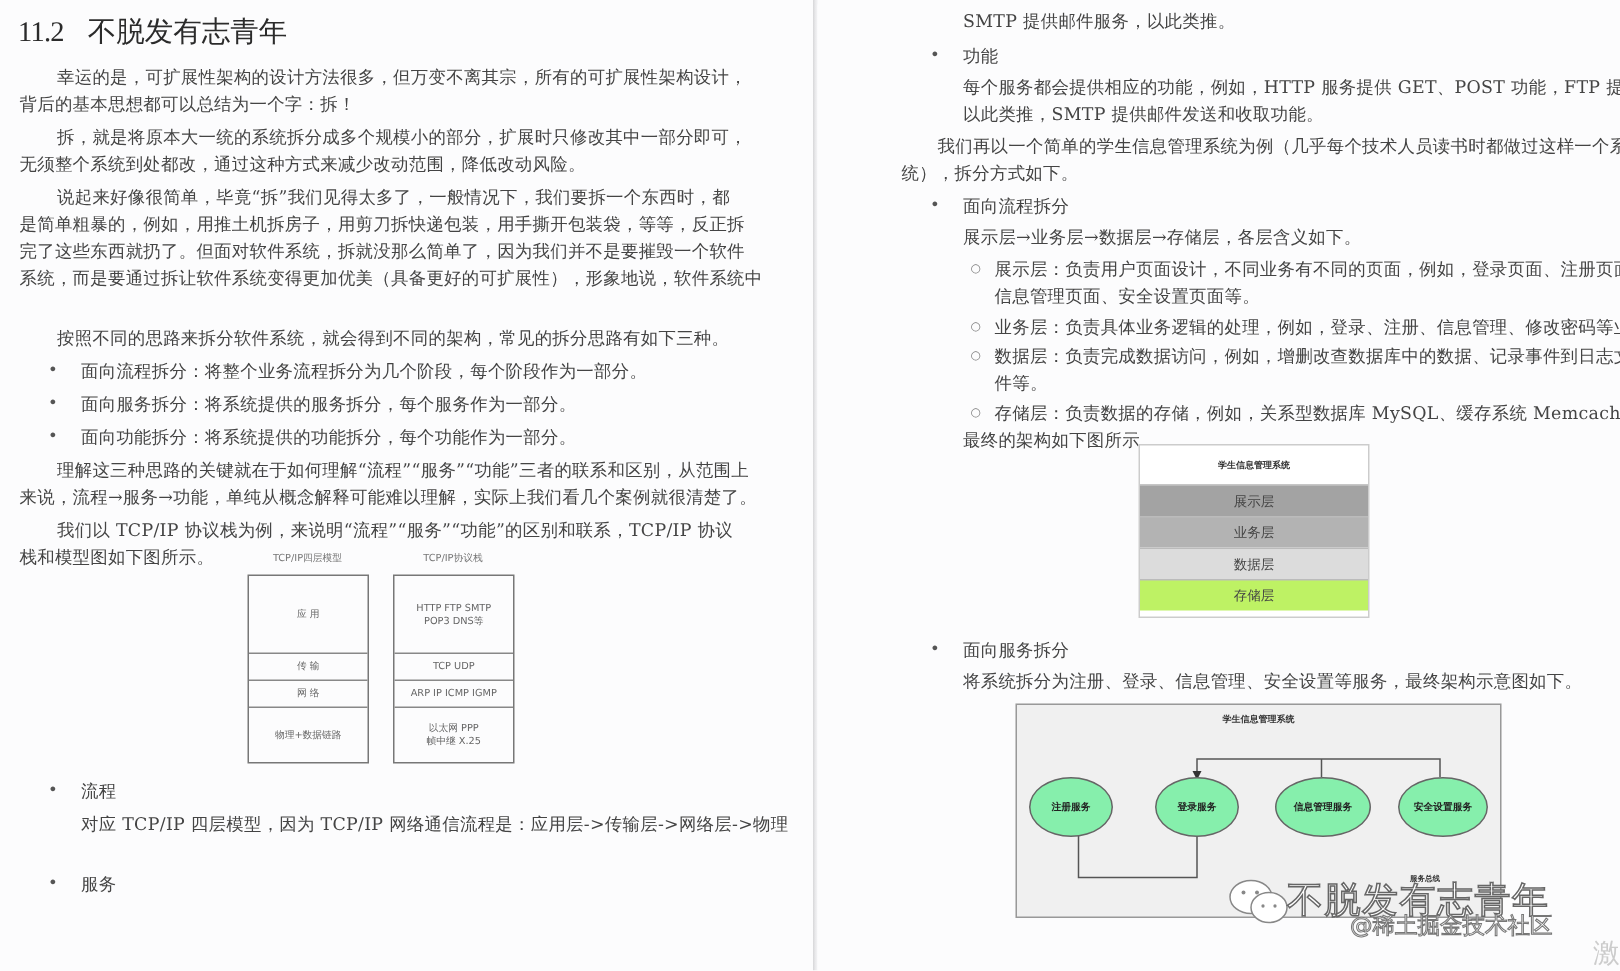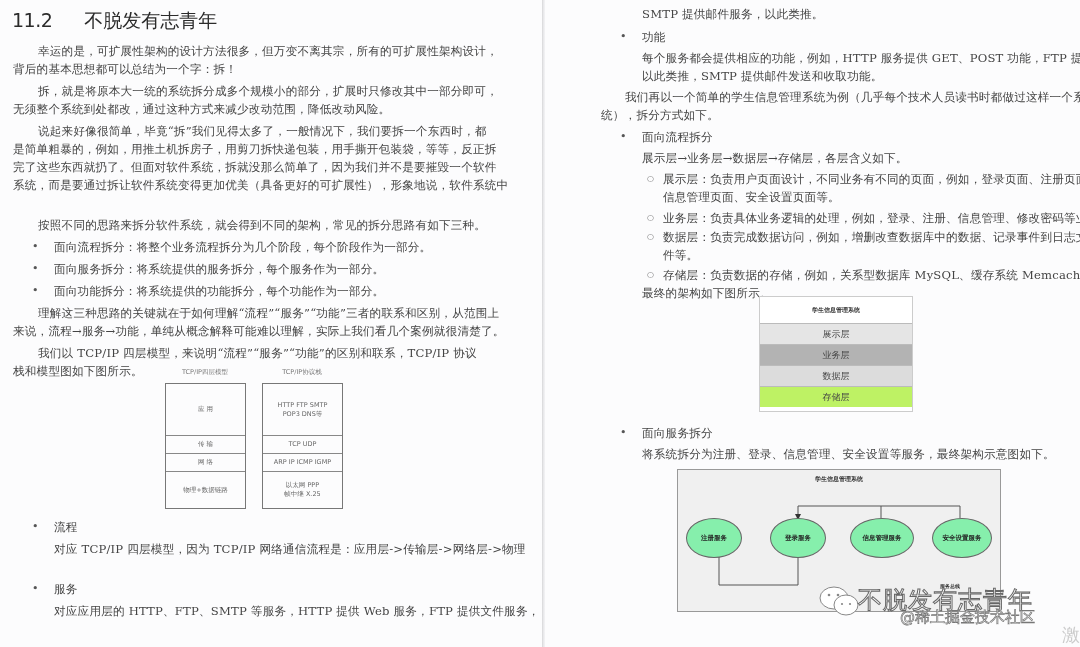--- a/index.html
+++ b/index.html
@@ -6,21 +6,21 @@
   html, body { width: 1080px; height: 647px; overflow: hidden; background: #fbfbfc; }
   body { position: relative; font-family: "DejaVu Serif", "Liberation Serif", serif; color: #3a3a3a; }
   .page { position: absolute; top: 0; height: 647px; background: #fcfcfd; }
   .page.left { left: 0; width: 542px; }
   .page.right { left: 545px; width: 535px; }
   .divider { position: absolute; left: 542px; top: 0; width: 3px; height: 647px; background: linear-gradient(to right, #d6d6d8, #e9e9eb, #f4f4f6); }
   .topline { position: absolute; left: 0; top: 0; width: 1080px; height: 3px; background: #ececee; }
 
   .t { position: absolute; font-size: 11.6px; line-height: 14px; white-space: nowrap; color: #444; letter-spacing: 0.2px; }
   .h-title { position: absolute; left: 12px; top: 8px; font-family: "DejaVu Sans", "Liberation Sans", sans-serif; font-size: 19px; color: #2b2b2b; }
-  .h-title .num { margin-right: 32px; letter-spacing: -0.5px; }
+  .h-title .num { margin-right: 16px; letter-spacing: -0.5px; font-family: Liberation Serif, serif; }
   .bullet::before { content: "•"; position: absolute; left: -22px; top: 0; font-size: 11px; color: #555; }
   .sub::before { content: "○"; position: absolute; left: -16px; top: 0; font-size: 8px; color: #777; }
 
   
   .tcp { position: absolute; left: 165px; top: 364px; width: 182px; height: 146px; font-family: "DejaVu Sans", sans-serif; }
   .tcp .cap { position: absolute; top: 0; font-size: 6.5px; color: #777; width: 80px; text-align: center; }
   .tcp .col { position: absolute; top: 15px; width: 81px; height: 126px; border: 1px solid #777; }
   .tcp .cell { position: absolute; left: 0; width: 100%; border-bottom: 1px solid #888; display: flex; align-items: center; justify-content: center; text-align: center; font-size: 6.5px; color: #666; line-height: 9px; }
   .tcp .cell:last-child { border-bottom: none; }
 
@@ -65,21 +65,21 @@
   <div class="t" style="left:13px;top:178px">系统，而是要通过拆让软件系统变得更加优美（具备更好的可扩展性），形象地说，软件系统中</div>
 
   <div class="t" style="left:38px;top:218px">按照不同的思路来拆分软件系统，就会得到不同的架构，常见的拆分思路有如下三种。</div>
 
   <div class="t bullet" style="left:54px;top:240px">面向流程拆分：将整个业务流程拆分为几个阶段，每个阶段作为一部分。</div>
   <div class="t bullet" style="left:54px;top:262px">面向服务拆分：将系统提供的服务拆分，每个服务作为一部分。</div>
   <div class="t bullet" style="left:54px;top:284px">面向功能拆分：将系统提供的功能拆分，每个功能作为一部分。</div>
 
   <div class="t" style="left:38px;top:306px">理解这三种思路的关键就在于如何理解“流程”“服务”“功能”三者的联系和区别，从范围上</div>
   <div class="t" style="left:13px;top:324px">来说，流程→服务→功能，单纯从概念解释可能难以理解，实际上我们看几个案例就很清楚了。</div>
-  <div class="t" style="left:38px;top:346px">我们以 TCP/IP 四层模型，来说明“流程”“服务”“功能”的区别和联系，TCP/IP 协议</div>
+  <div class="t" style="left:38px;top:346px">我们以 TCP/IP 协议栈为例，来说明“流程”“服务”“功能”的区别和联系，TCP/IP 协议</div>
   <div class="t" style="left:13px;top:364px">栈和模型图如下图所示。</div>
 
   <div class="tcp" style="top:368px">
     <div class="cap" style="left:0">TCP/IP四层模型</div>
     <div class="cap" style="left:97px">TCP/IP协议栈</div>
     <div class="col" style="left:0">
       <div class="cell" style="top:0;height:52px">应 用</div>
       <div class="cell" style="top:52px;height:18px">传 输</div>
       <div class="cell" style="top:70px;height:18px">网 络</div>
       <div class="cell" style="top:88px;height:36px">物理+数据链路</div>
@@ -90,21 +90,20 @@
       <div class="cell" style="top:52px;height:18px">TCP UDP</div>
       <div class="cell" style="top:70px;height:18px">ARP IP ICMP IGMP</div>
       <div class="cell" style="top:88px;height:36px;white-space:pre-line">以太网 PPP
 帧中继 X.25</div>
     </div>
   </div>
 
   <div class="t bullet" style="left:54px;top:520px">流程</div>
   <div class="t" style="left:54px;top:542px">对应 TCP/IP 四层模型，因为 TCP/IP 网络通信流程是：应用层-&gt;传输层-&gt;网络层-&gt;物理</div>
   <div class="t bullet" style="left:54px;top:582px">服务</div>
-  <div class="t" style="left:54px;top:604px">对应应用层的 HTTP、FTP、SMTP 等服务，HTTP 提供 Web 服务，FTP 提供文件服务，</div>
 </div>
 
 <div class="divider"></div>
 
 <div class="page right">
   <div class="t" style="left:97px;top:7px">SMTP 提供邮件服务，以此类推。</div>
   <div class="t bullet" style="left:97px;top:30px">功能</div>
   <div class="t" style="left:97px;top:51px">每个服务都会提供相应的功能，例如，HTTP 服务提供 GET、POST 功能，FTP 提供上</div>
   <div class="t" style="left:97px;top:69px">以此类推，SMTP 提供邮件发送和收取功能。</div>
 
@@ -118,21 +117,21 @@
   <div class="t" style="left:118px;top:190px">信息管理页面、安全设置页面等。</div>
   <div class="t sub" style="left:118px;top:211px">业务层：负责具体业务逻辑的处理，例如，登录、注册、信息管理、修改密码等业务。</div>
   <div class="t sub" style="left:118px;top:230px">数据层：负责完成数据访问，例如，增删改查数据库中的数据、记录事件到日志文</div>
   <div class="t" style="left:118px;top:248px">件等。</div>
   <div class="t sub" style="left:118px;top:268px">存储层：负责数据的存储，例如，关系型数据库 MySQL、缓存系统 Memcache 等。</div>
   <div class="t" style="left:97px;top:286px">最终的架构如下图所示。</div>
 </div>
 
 <div class="stack">
   <div class="hdr">学生信息管理系统</div>
-  <div class="layer" style="background:#e5e5e5">展示层</div>
+  <div class="layer" style="background:#a3a3a3">展示层</div>
   <div class="layer" style="background:#b3b3b3">业务层</div>
   <div class="layer" style="background:#dcdcdc">数据层</div>
   <div class="layer" style="background:#bef264">存储层</div>
 </div>
 
 <div class="t bullet" style="left:642px;top:426px">面向服务拆分</div>
 <div class="t" style="left:642px;top:447px">将系统拆分为注册、登录、信息管理、安全设置等服务，最终架构示意图如下。</div>
 
 <div class="svc">
   <svg width="324" height="143">

